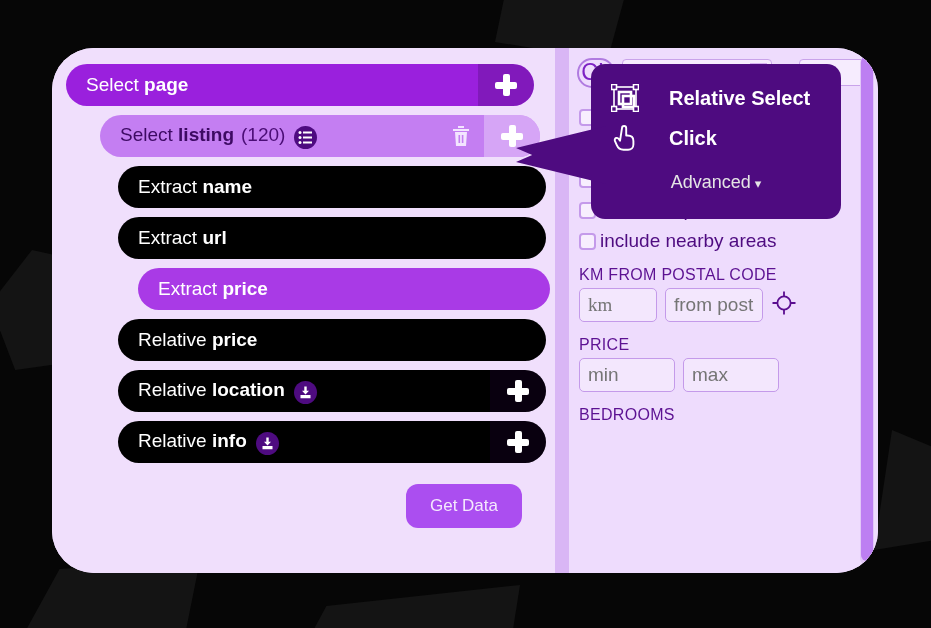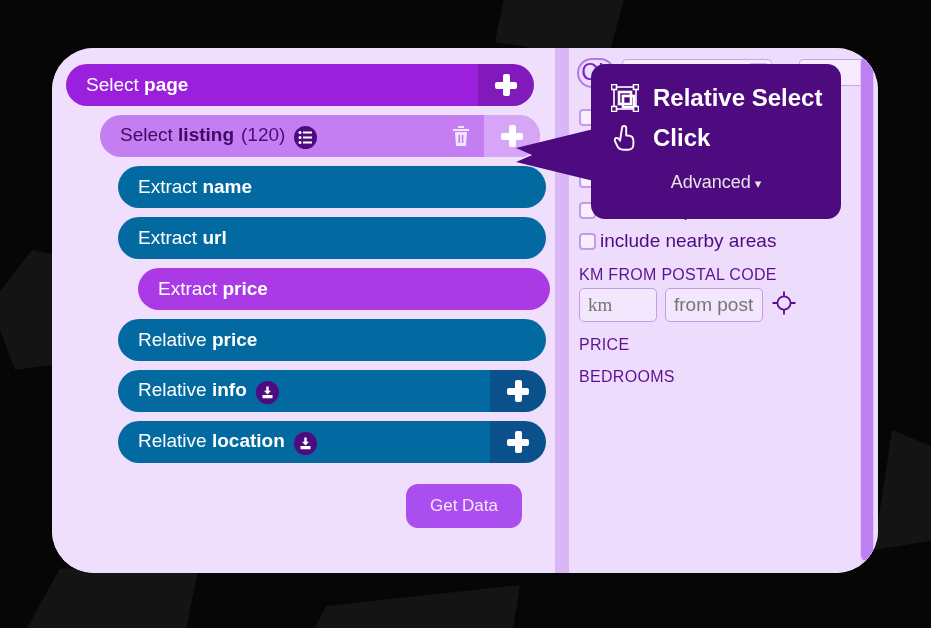--- a/index.html
+++ b/index.html
@@ -52,21 +52,21 @@
     color: #ffffff;
     font-size: 19px;
     overflow: hidden;
   }
   .row .label { padding-left: 20px; white-space: nowrap; }
   .row .label b { font-weight: bold; }
   .row .label .verb { font-weight: normal; }
 
   .lvl0 { margin-left: 0px;  width: 468px; background: #9a20dd; }
   .lvl1 { margin-left: 34px; width: 440px; }
-  .lvl2 { margin-left: 52px; width: 428px; background: #0369a1; }
+  .lvl2 { margin-left: 52px; width: 428px; background: #000000; }
   .lvl3 { margin-left: 72px; width: 412px; background: #a93ae6; }
 
   .row-listing {
     background: #c47ef2;
     color: #3d0a63;
     z-index: 5;
   }
   .row-listing .label { color: #3d0a63; text-align: right; }
   .count { color: #4a0d75; padding-left: 7px; font-weight: normal; }
 
@@ -188,23 +188,23 @@
     z-index: 40; padding: 14px 0 0 0;
   }
   .popup::before {  
     content: ""; position: absolute;
     left: -75px; top: 62px;
     width: 90px; height: 58px;
     background: #4e0b80;
     clip-path: polygon(100% 0%, 100% 100%, 0% 62%, 18% 50%, 0% 38%);
   }
   .popup-item {
-    display: flex; align-items: center; gap: 14px;
+    display: flex; align-items: center; gap: 30px;
     padding: 6px 0 6px 20px; color: #ffffff;
-    font-size: 24px; font-weight: bold; cursor: pointer;
+    font-size: 20px; font-weight: bold; cursor: pointer;
   }
   .popup-item .pi-icon { width: 28px; height: 28px; flex: 0 0 auto; }
   .popup-advanced {
     text-align: center; color: #e5e5e5; font-size: 18px;
     margin-top: 14px; cursor: pointer;
   }
   .popup-advanced .caret { font-size: 13px; padding-left: 4px; }
   .crosshair { width: 26px; height: 26px; flex: 0 0 auto; }
 </style>
 </head>
@@ -257,32 +257,32 @@
           <div class="row lvl2">
             <span class="label"><span class="verb">Extract</span> <b>url</b></span>
           </div>
           <div class="row lvl3">
             <span class="label"><span class="verb">Extract</span> <b>price</b></span>
           </div>
           <div class="row lvl2">
             <span class="label"><span class="verb">Relative</span> <b>price</b></span>
           </div>
           <div class="row lvl2">
-            <span class="label"><span class="verb">Relative</span> <b>info</b><span class="icon-badge">
+            <span class="label"><span class="verb">Relative</span> <b>location</b><span class="icon-badge">
                 <svg width="15" height="15" viewBox="0 0 15 15">
                   <path fill="#fff" d="M6.3 1.5h2.4v4.2h2.3L7.5 9.6 4 5.7h2.3z"></path>
                   <path fill="#fff" d="M2.5 10h10v3.2h-10z"></path>
                 </svg>
               </span></span>
             <span class="plus-cell">
               <span class="plus-glyph"></span>
             </span>
           </div>
           <div class="row lvl2">
-            <span class="label"><span class="verb">Relative</span> <b>location</b><span class="icon-badge">
+            <span class="label"><span class="verb">Relative</span> <b>info</b><span class="icon-badge">
                 <svg width="15" height="15" viewBox="0 0 15 15">
                   <path fill="#fff" d="M6.3 1.5h2.4v4.2h2.3L7.5 9.6 4 5.7h2.3z"></path>
                   <path fill="#fff" d="M2.5 10h10v3.2h-10z"></path>
                 </svg>
               </span></span>
             <span class="plus-cell">
               <span class="plus-glyph"></span>
             </span>
           </div>
         </div>
@@ -335,20 +335,24 @@
                 <input class="tb tb-km" placeholder="km" style="">
                 <input class="tb tb-postal" placeholder="from postal code" style="">
                 <span><svg class="crosshair" viewBox="0 0 26 26">
                     <circle cx="13" cy="13" r="6.6" fill="none" stroke="#5a0d90" stroke-width="1.8"></circle>
                     <path stroke="#5a0d90" stroke-width="1.8" d="M13 1.5v5M13 19.5v5M1.5 13h5M19.5 13h5"></path>
                   </svg></span>
               </div>
             </div>
             <div class="field-group">
               <div class="field-legend">PRICE</div>
+              <div class="field-line">
+                <input class="tb tb-min" placeholder="min" style="">
+                <input class="tb tb-max" placeholder="max" style="">
+              </div>
             </div>
           </div>
         <div class="field-group">
           <div class="field-legend">BEDROOMS</div>
         </div>
       </div>
 
       <div class="scrollbar">
         <div class="scrollthumb"></div>
       </div>

